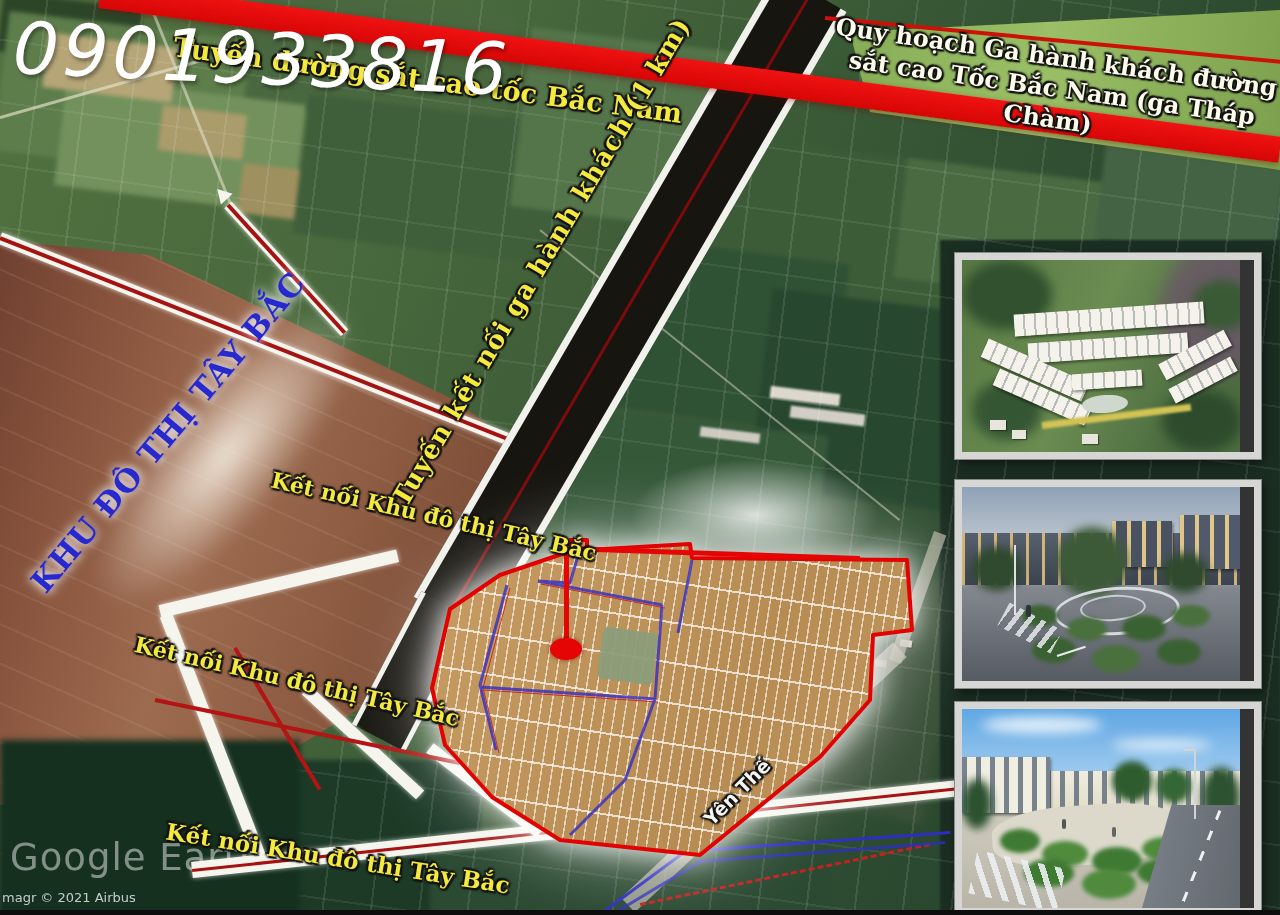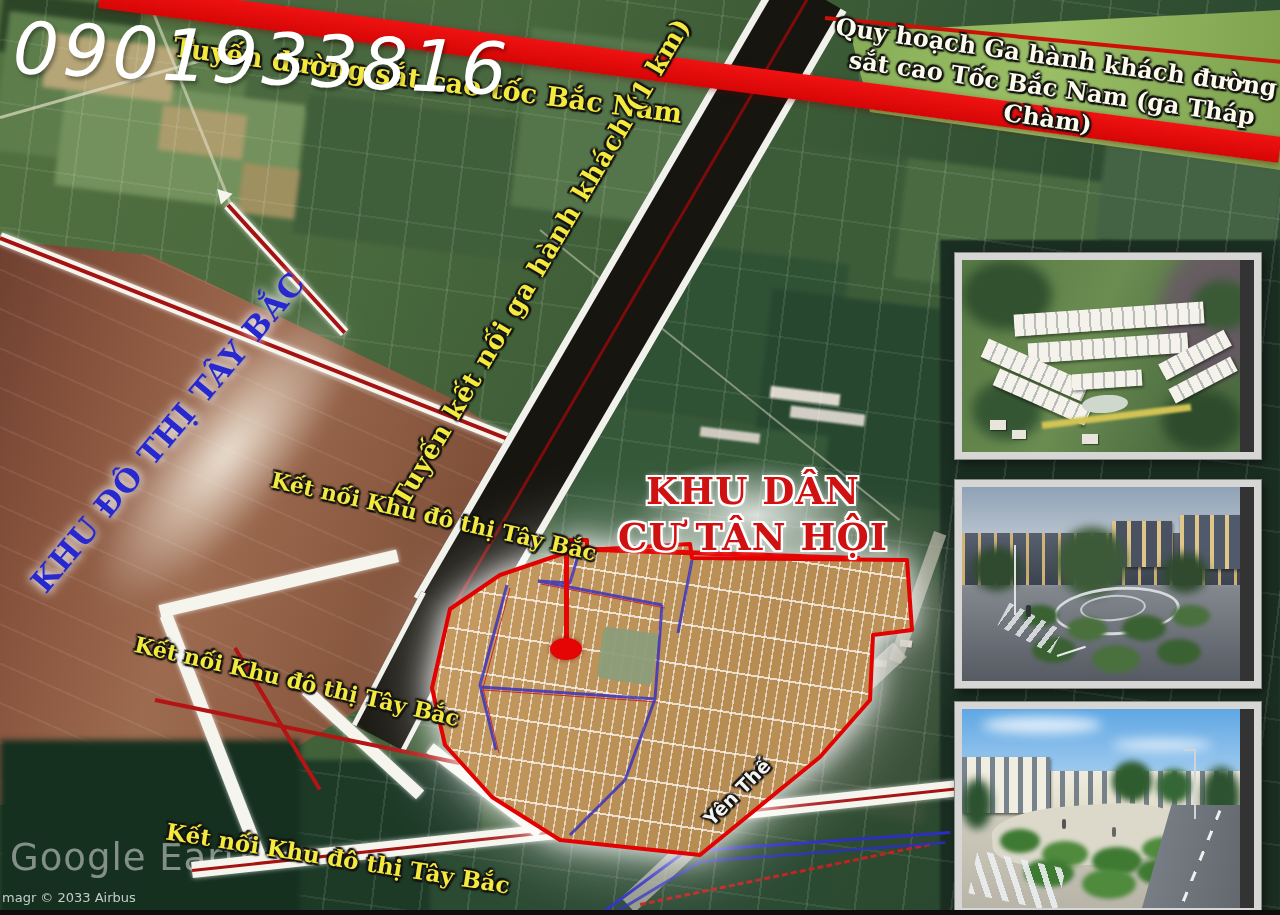--- a/index.html
+++ b/index.html
@@ -158,21 +158,20 @@
   <div style="position:absolute;left:550px;top:638px;width:32px;height:22px;background:#e60505;border-radius:50%;z-index:10;box-shadow:0 0 5px rgba(120,0,0,.6);"></div>
 
   <div class="lbl outline-dark" style="left:428px;top:80px;transform:translate(-50%,-50%) rotate(7.5deg);font-size:27px;color:#f4e93d;">Tuyến đường sắt cao tốc Bắc Nam</div>
 
   <div class="lbl outline-dark" style="left:1052px;top:88px;transform:translate(-50%,-50%) rotate(8deg);font-size:24px;color:#fdfbe9;white-space:normal;width:450px;text-align:center;line-height:1.3;">Quy hoạch Ga hành khách đường sắt cao Tốc Bắc Nam (ga Tháp Chàm)</div>
 
   <div class="lbl outline-dark" style="left:541px;top:262px;transform:translate(-50%,-50%) rotate(-59.5deg);font-size:26px;letter-spacing:1px;color:#f4e93d;">Tuyến kết nối ga hành khách (1 km)</div>
 
   <div class="lbl" style="left:168px;top:432px;transform:translate(-50%,-50%) rotate(-50deg);font-size:31px;letter-spacing:1px;color:#2828cf;text-shadow:0 0 8px rgba(255,255,255,.95),0 0 14px rgba(255,255,255,.75),1px 1px 2px rgba(30,30,120,.4);">KHU ĐÔ THỊ TÂY BẮC</div>
 
-  <div class="lbl outline-white" style="left:753px;top:514px;transform:translate(-50%,-50%);font-size:37px;letter-spacing:1px;color:#d01111;white-space:normal;width:270px;text-align:center;line-height:1.25;">KHU DÂN CƯ TÂN HỘI</div>
 
   <div class="lbl outline-dark" style="left:434px;top:516px;transform:translate(-50%,-50%) rotate(12.8deg);font-size:22px;color:#f4e93d;">Kết nối Khu đô thị Tây Bắc</div>
   <div class="lbl outline-dark" style="left:297px;top:681px;transform:translate(-50%,-50%) rotate(13deg);font-size:22px;color:#f4e93d;">Kết nối Khu đô thị Tây Bắc</div>
   <div class="lbl outline-dark" style="left:338px;top:858px;transform:translate(-50%,-50%) rotate(9deg);font-size:23px;color:#f4e93d;">Kết nối Khu đô thị Tây Bắc</div>
 
   <div class="lbl outline-dark" style="left:737px;top:792px;transform:translate(-50%,-50%) rotate(-45deg);font-size:19px;color:#f4f4f0;font-family:'DejaVu Sans',sans-serif;">Yên Thế</div>
 
   <figure class="inset" style="top:253px;">
     <div class="inset-img" style="width:278px;height:192px;background:linear-gradient(115deg,#587a44,#6b8d52 45%,#4c6c40 80%);">
       <div class="blob" style="right:-30px;top:-20px;width:110px;height:140px;background:#6a5668;filter:blur(8px);transform:rotate(15deg);opacity:.8;"></div>
@@ -243,15 +242,15 @@
       <div style="position:absolute;left:232px;top:40px;width:2px;height:70px;background:#cfd4d8;"></div>
       <div style="position:absolute;left:222px;top:40px;width:12px;height:2px;background:#cfd4d8;"></div>
       <div style="position:absolute;left:100px;top:110px;width:4px;height:10px;background:#555;border-radius:2px;"></div>
       <div style="position:absolute;left:150px;top:118px;width:4px;height:10px;background:#666;border-radius:2px;"></div>
     </div>
   </figure>
 
   <div class="phone">0901933816</div>
 
   <div style="position:absolute;left:0;top:910px;width:1280px;height:5px;background:#0d0d0d;z-index:13;"></div>
-  <div class="copyright">magr © 2033 Airbus</div>
+  <div class="copyright">magr © 2021 Airbus</div>
 
 </div>
 
 </body></html>

